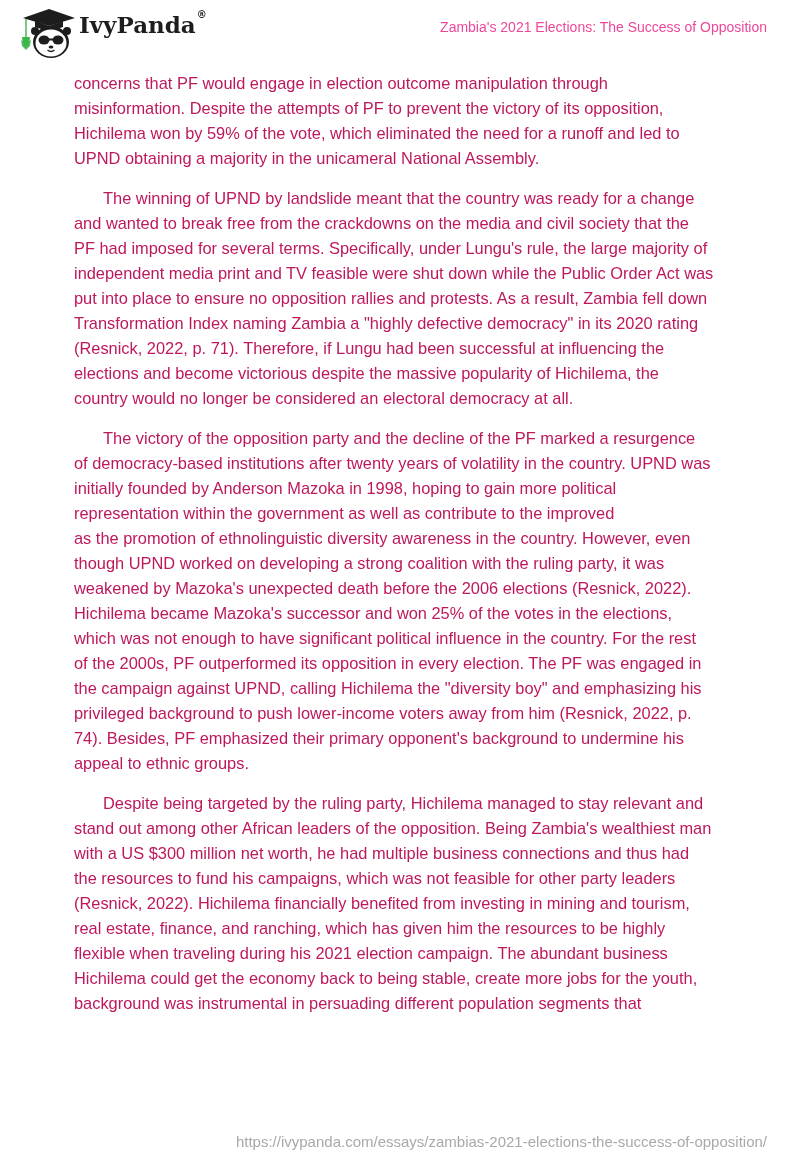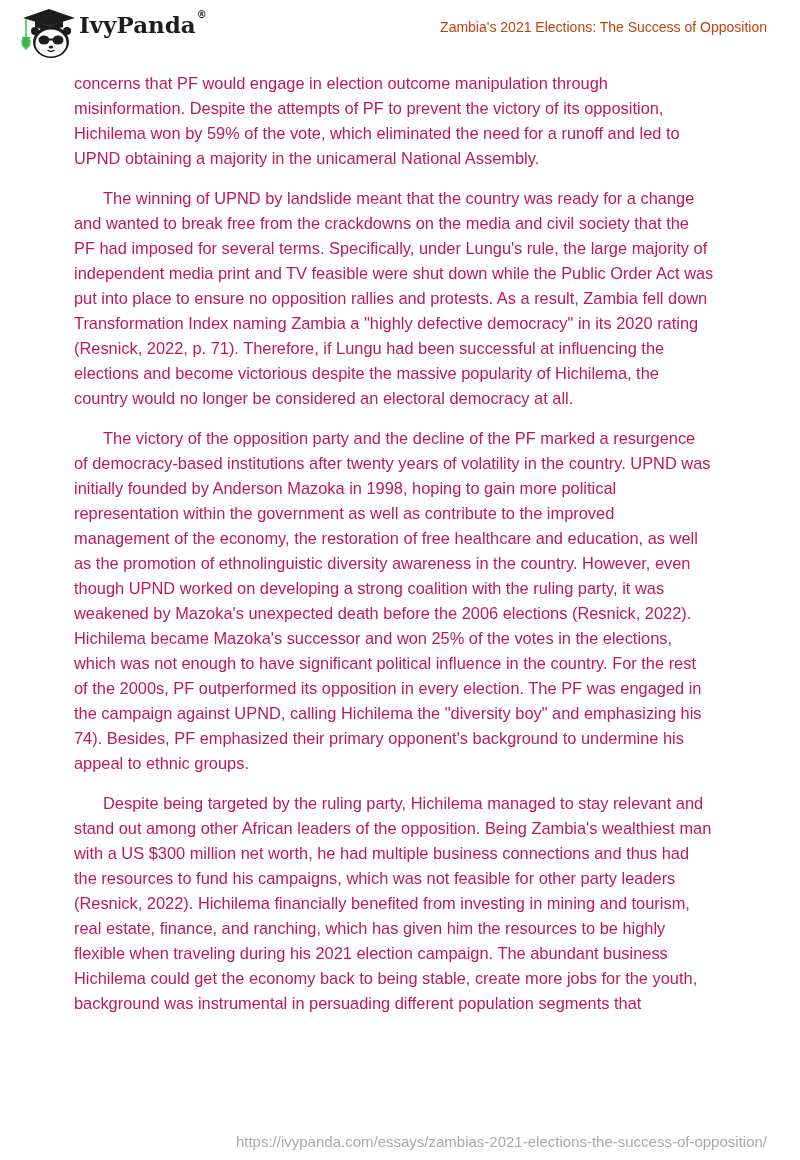--- a/index.html
+++ b/index.html
@@ -49,21 +49,21 @@
       position: relative;
       top: -2px;
       margin-left: 1px;
       font-weight: bold;
     }
     .doc-title {
       position: absolute;
       right: 33px;
       top: 19px;
       font-size: 14px;
-      color: #c2410c;
+      color: #ec4899;
       white-space: nowrap;
     }
     .content {
       position: absolute;
       left: 74px;
       top: 71px;
       width: 700px;
       color: #be185d;
       font-size: 16.4px;
       line-height: 25px;
@@ -135,28 +135,28 @@
       <span class="line">Transformation Index naming Zambia a "highly defective democracy" in its 2020 rating</span>
       <span class="line">(Resnick, 2022, p. 71). Therefore, if Lungu had been successful at influencing the</span>
       <span class="line">elections and become victorious despite the massive popularity of Hichilema, the</span>
       <span class="line">country would no longer be considered an electoral democracy at all.</span>
     </p>
     <p class="indent">
       <span class="line">The victory of the opposition party and the decline of the PF marked a resurgence</span>
       <span class="line">of democracy-based institutions after twenty years of volatility in the country. UPND was</span>
       <span class="line">initially founded by Anderson Mazoka in 1998, hoping to gain more political</span>
       <span class="line">representation within the government as well as contribute to the improved</span>
-      <span class="line">management of the economy, the restoration of free healthcare and education, as well</span>
       <span class="line">as the promotion of ethnolinguistic diversity awareness in the country. However, even</span>
       <span class="line">though UPND worked on developing a strong coalition with the ruling party, it was</span>
       <span class="line">weakened by Mazoka's unexpected death before the 2006 elections (Resnick, 2022).</span>
       <span class="line">Hichilema became Mazoka's successor and won 25% of the votes in the elections,</span>
       <span class="line">which was not enough to have significant political influence in the country. For the rest</span>
       <span class="line">of the 2000s, PF outperformed its opposition in every election. The PF was engaged in</span>
       <span class="line">the campaign against UPND, calling Hichilema the "diversity boy" and emphasizing his</span>
+      <span class="line">privileged background to push lower-income voters away from him (Resnick, 2022, p.</span>
       <span class="line">74). Besides, PF emphasized their primary opponent's background to undermine his</span>
       <span class="line">appeal to ethnic groups.</span>
     </p>
     <p class="indent">
       <span class="line">Despite being targeted by the ruling party, Hichilema managed to stay relevant and</span>
       <span class="line">stand out among other African leaders of the opposition. Being Zambia's wealthiest man</span>
       <span class="line">with a US $300 million net worth, he had multiple business connections and thus had</span>
       <span class="line">the resources to fund his campaigns, which was not feasible for other party leaders</span>
       <span class="line">(Resnick, 2022). Hichilema financially benefited from investing in mining and tourism,</span>
       <span class="line">real estate, finance, and ranching, which has given him the resources to be highly</span>

